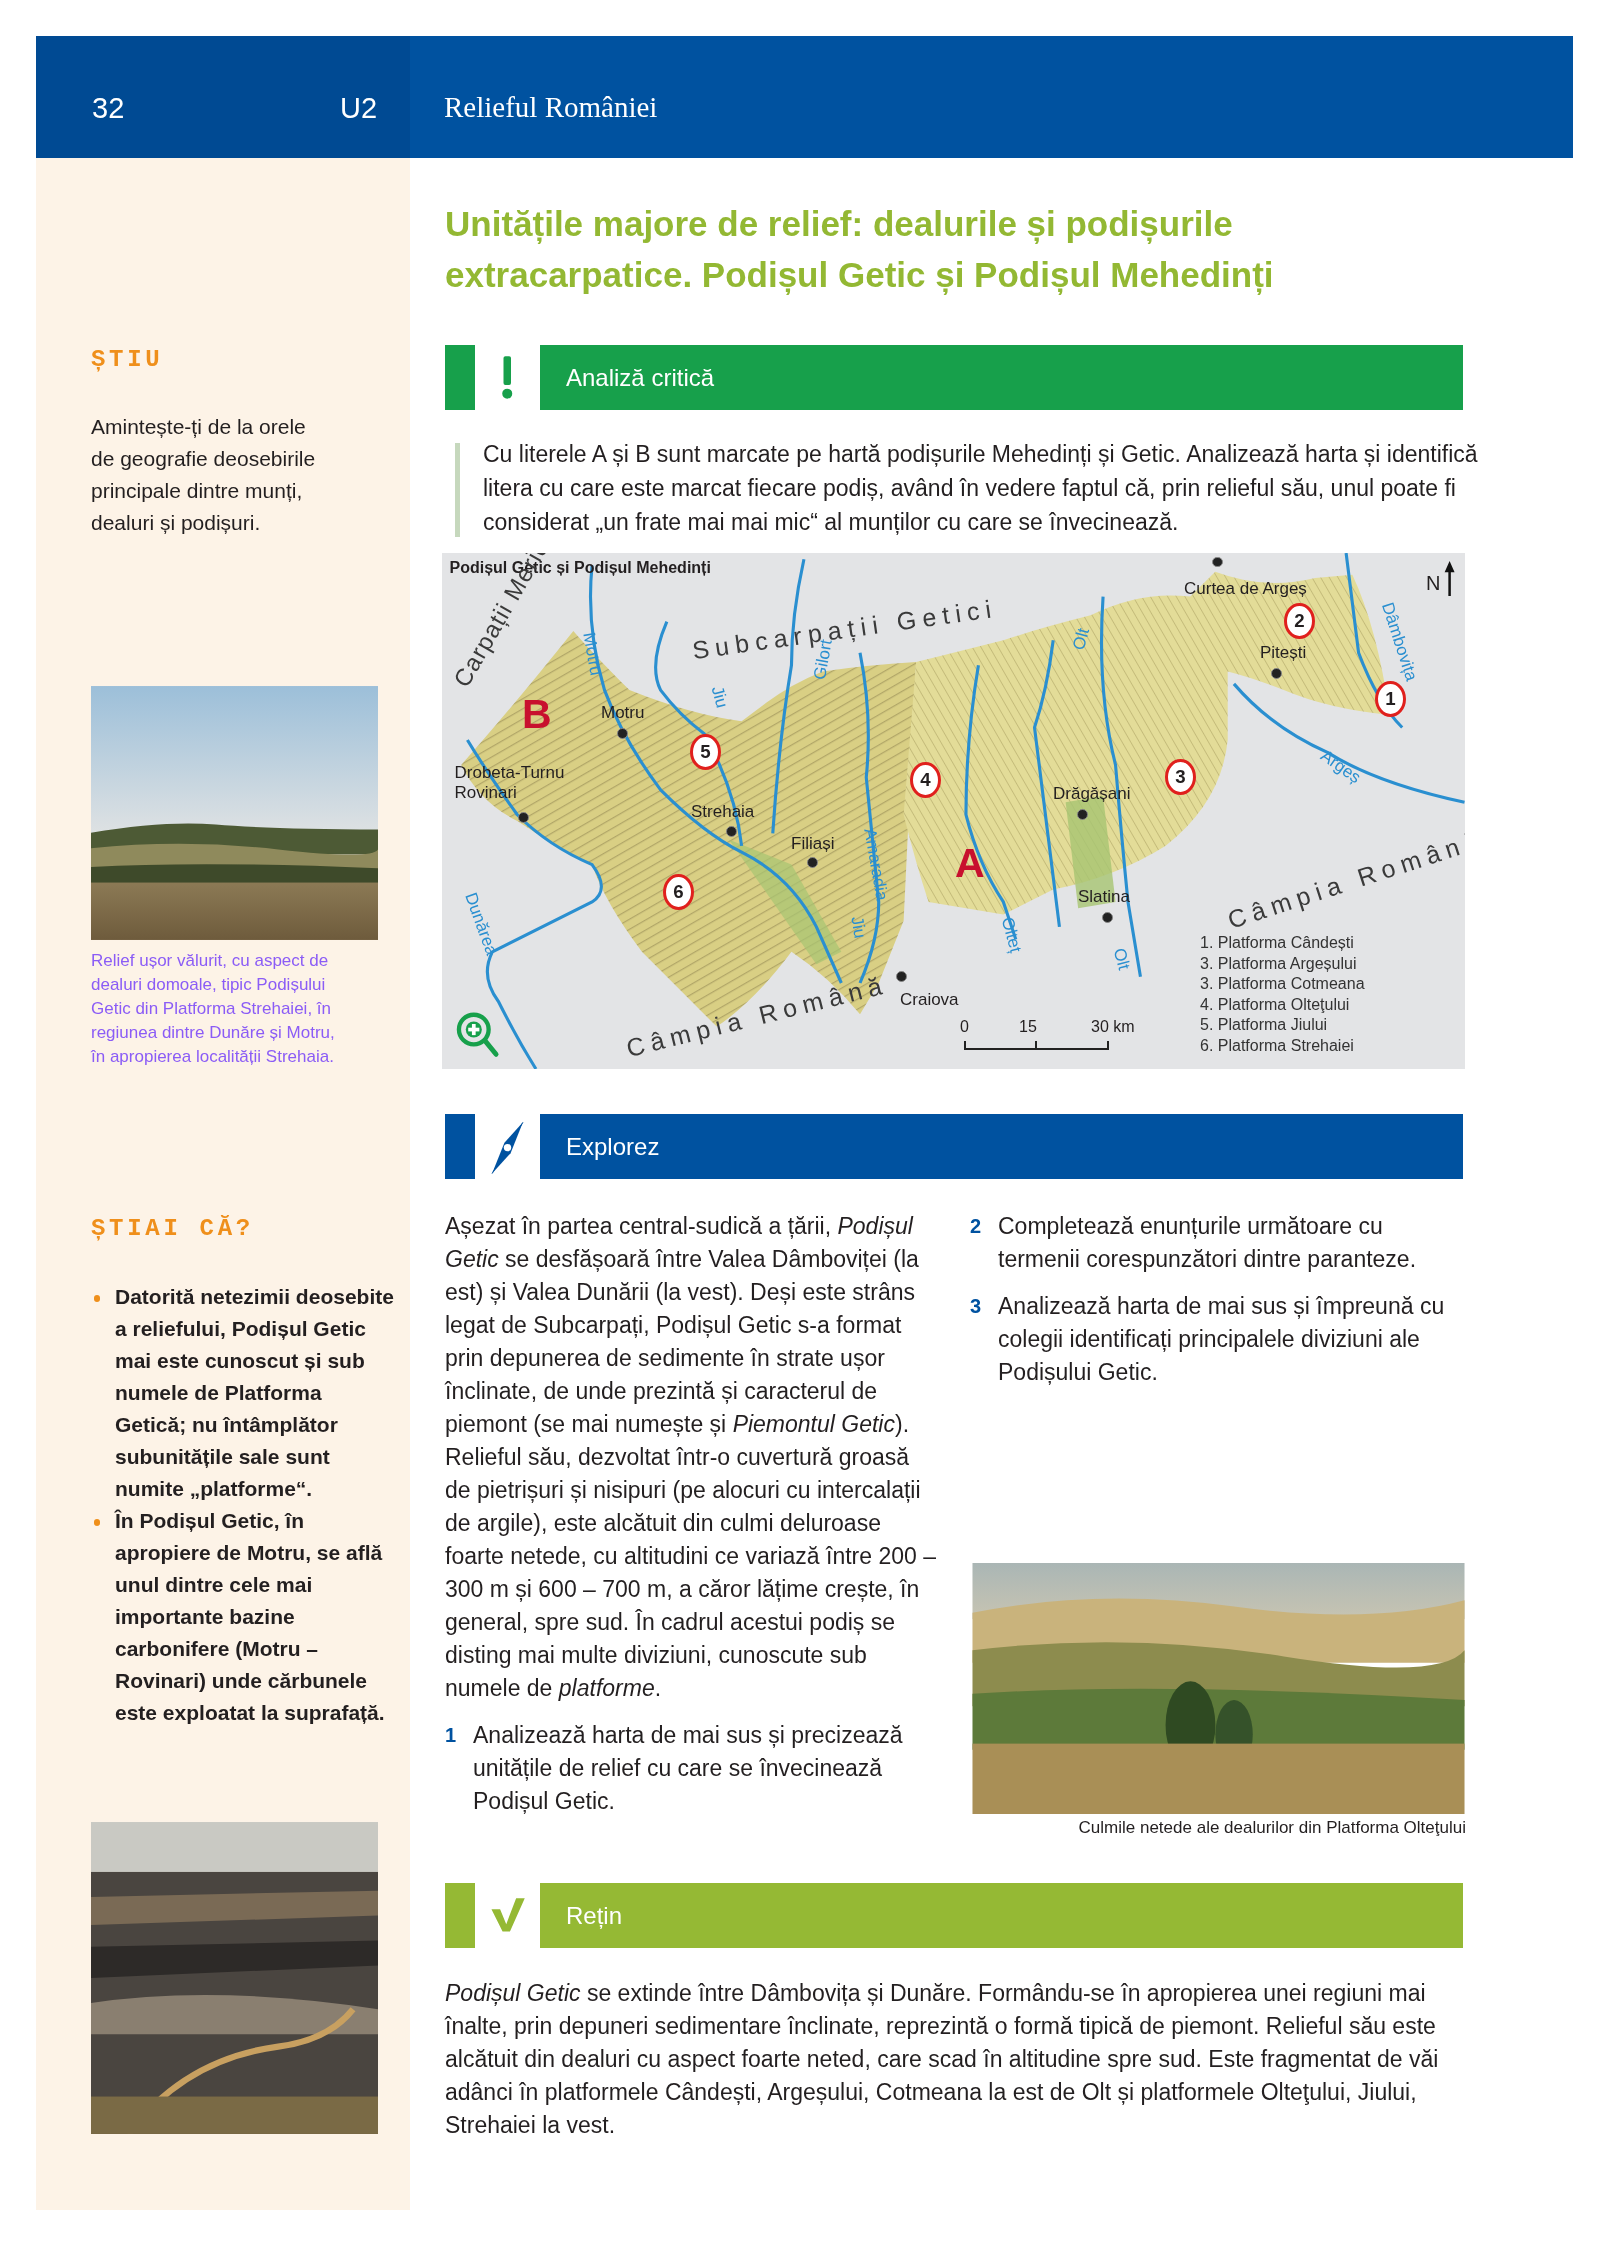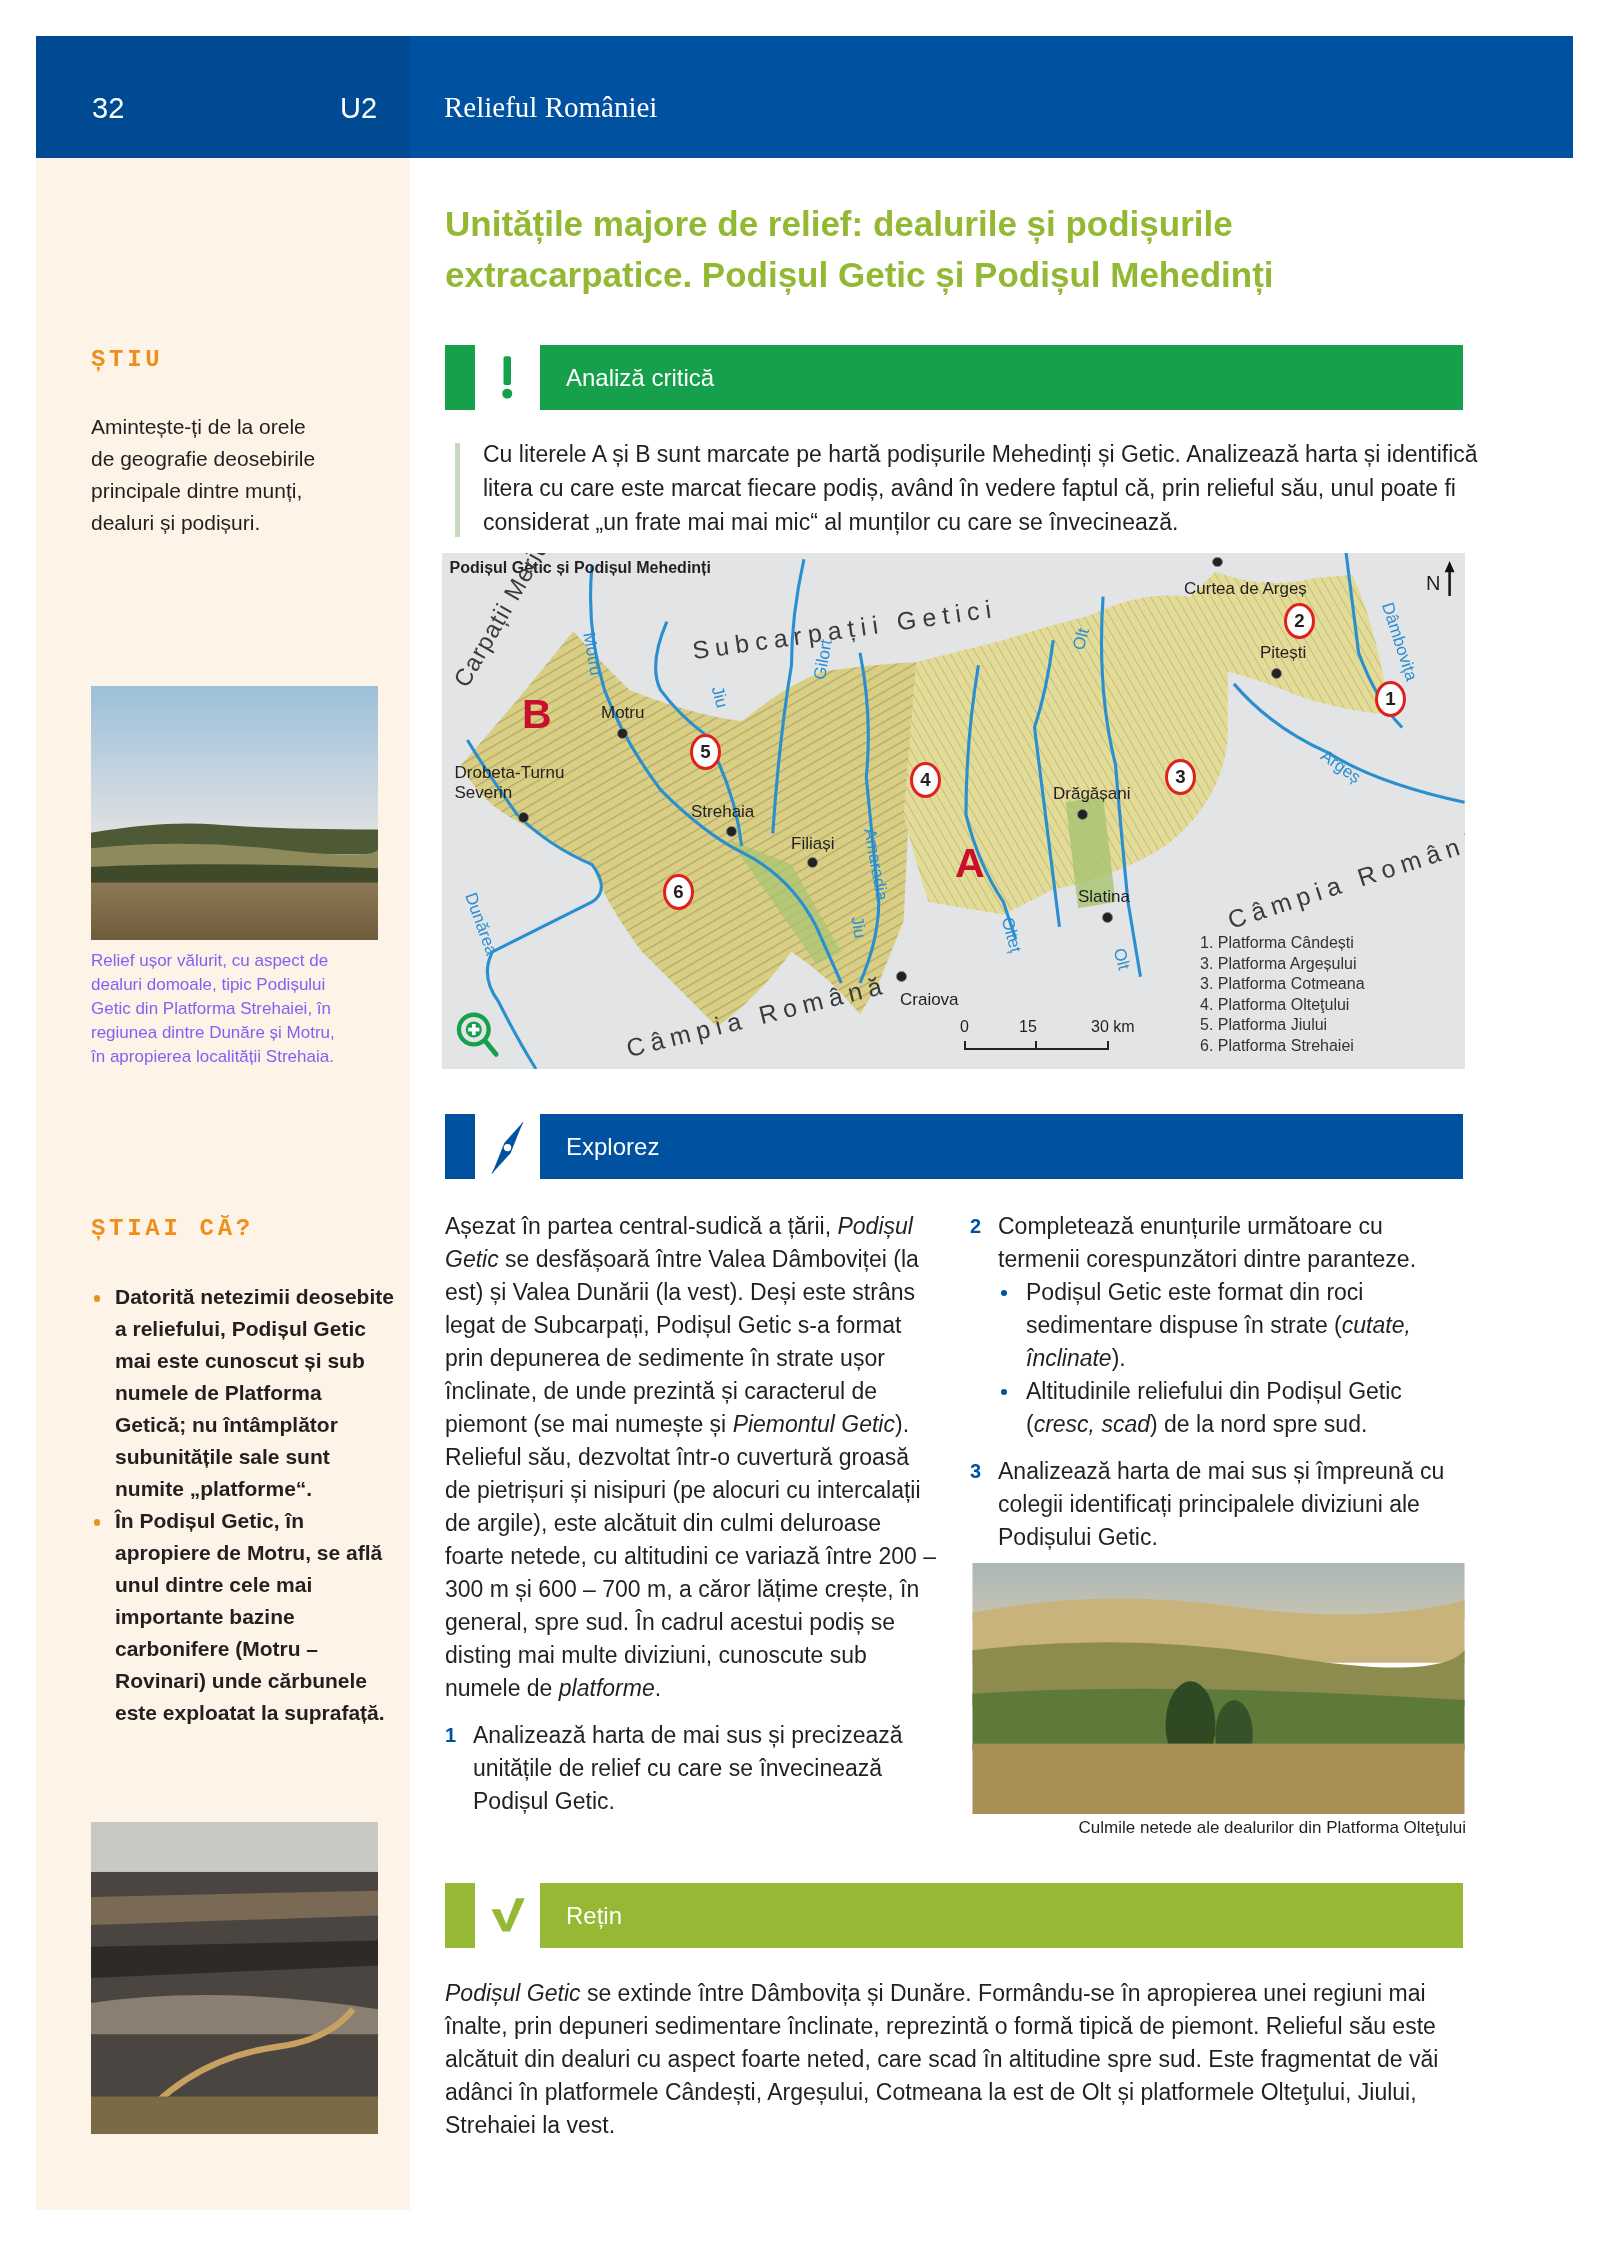--- a/index.html
+++ b/index.html
@@ -186,21 +186,21 @@
   <div class="bigletter" style="left:513px;top:287px;">A</div>
   <div class="bigletter" style="left:80px;top:138px;">B</div>
 
   <div class="city-dot" style="left:770px;top:3.7px;"></div>
   <div class="maplbl" style="left:742px;top:26px;">Curtea de Argeș</div>
   <div class="city-dot" style="left:829px;top:115px;"></div>
   <div class="maplbl" style="left:818px;top:90px;">Pitești</div>
   <div class="city-dot" style="left:175px;top:175px;"></div>
   <div class="maplbl" style="left:159px;top:150px;">Motru</div>
   <div class="city-dot" style="left:76px;top:259px;"></div>
-  <div class="maplbl" style="left:12.5px;top:210px;width:112px;white-space:normal;line-height:20px;">Drobeta-Turnu Severin</div>
+  <div class="maplbl" style="left:12.5px;top:210px;width:112px;white-space:normal;line-height:20px;">Drobeta-Turnu Rovinari</div>
   <div class="city-dot" style="left:284px;top:273px;"></div>
   <div class="maplbl" style="left:249px;top:249px;">Strehaia</div>
   <div class="city-dot" style="left:365px;top:304px;"></div>
   <div class="maplbl" style="left:349px;top:281px;">Filiași</div>
   <div class="city-dot" style="left:635px;top:256px;"></div>
   <div class="maplbl" style="left:611px;top:231px;">Drăgășani</div>
   <div class="city-dot" style="left:660px;top:359px;"></div>
   <div class="maplbl" style="left:636px;top:334px;">Slatina</div>
   <div class="city-dot" style="left:454px;top:418px;"></div>
   <div class="maplbl" style="left:458px;top:437px;">Craiova</div>
@@ -271,24 +271,20 @@
   <div class="task" style="margin-top:13.7px">
     <span class="task-num">1</span>
     <span>Analizează harta de mai sus și precizează unitățile de relief cu care se învecinează Podișul Getic.</span>
   </div>
 </div>
 
 <div class="col" style="left:970px;top:1210px;width:499px;">
   <div class="task" style="margin-top:0">
     <span class="task-num">2</span>
     <span>Completează enunțurile următoare cu termenii corespunzători dintre paranteze.</span>
-    <ul class="sub-list">
-      <li><span>Podișul Getic este format din roci sedimentare dispuse în strate (</span><i>cutate, înclinate</i><span>).</span></li>
-      <li><span>Altitudinile reliefului din Podișul Getic (</span><i>cresc, scad</i><span>) de la nord spre sud.</span></li>
-    </ul>
   </div>
   <div class="task" style="margin-top:13.7px">
     <span class="task-num">3</span>
     <span>Analizează harta de mai sus și împreună cu colegii identificați principalele diviziuni ale Podișului Getic.</span>
   </div>
 </div>
 
 <div class="photo" style="left:972px;top:1563px;width:493px;height:251px;">
   <svg width="493" height="251" viewBox="0 0 790 403">
     <defs>

